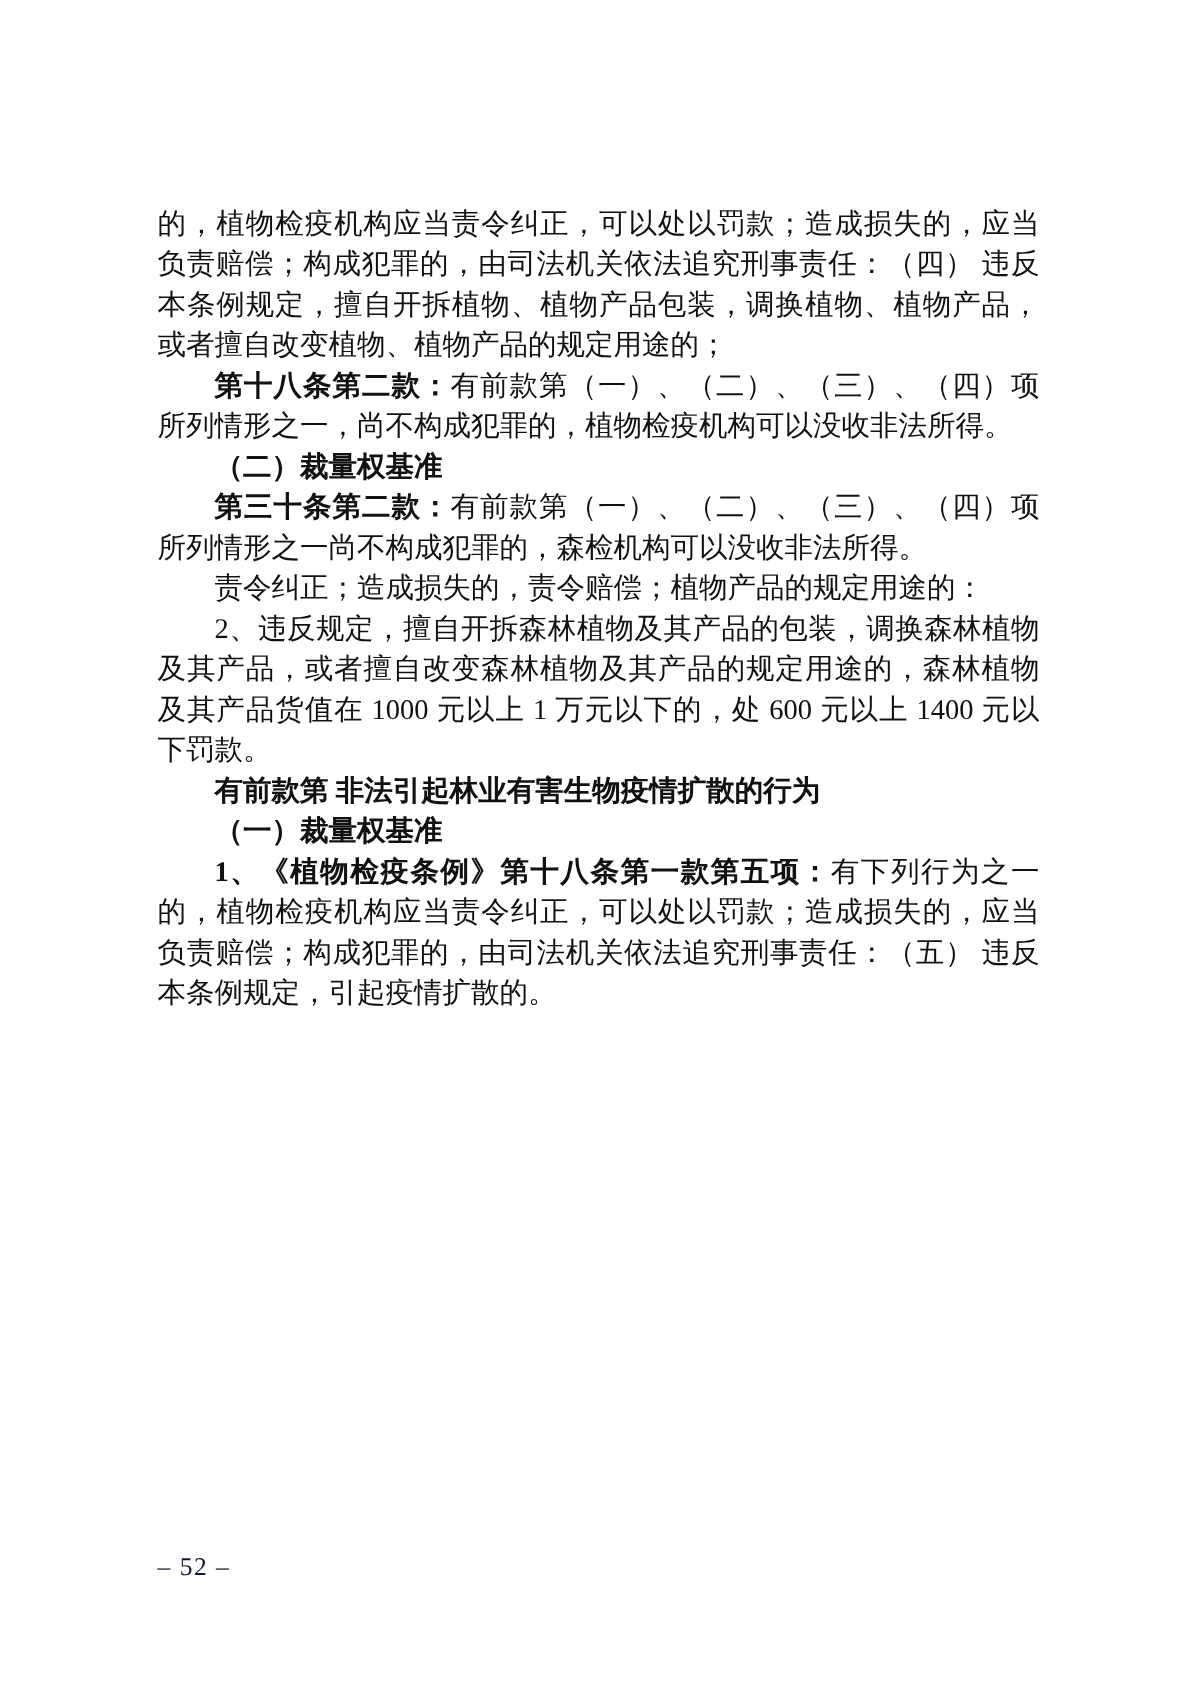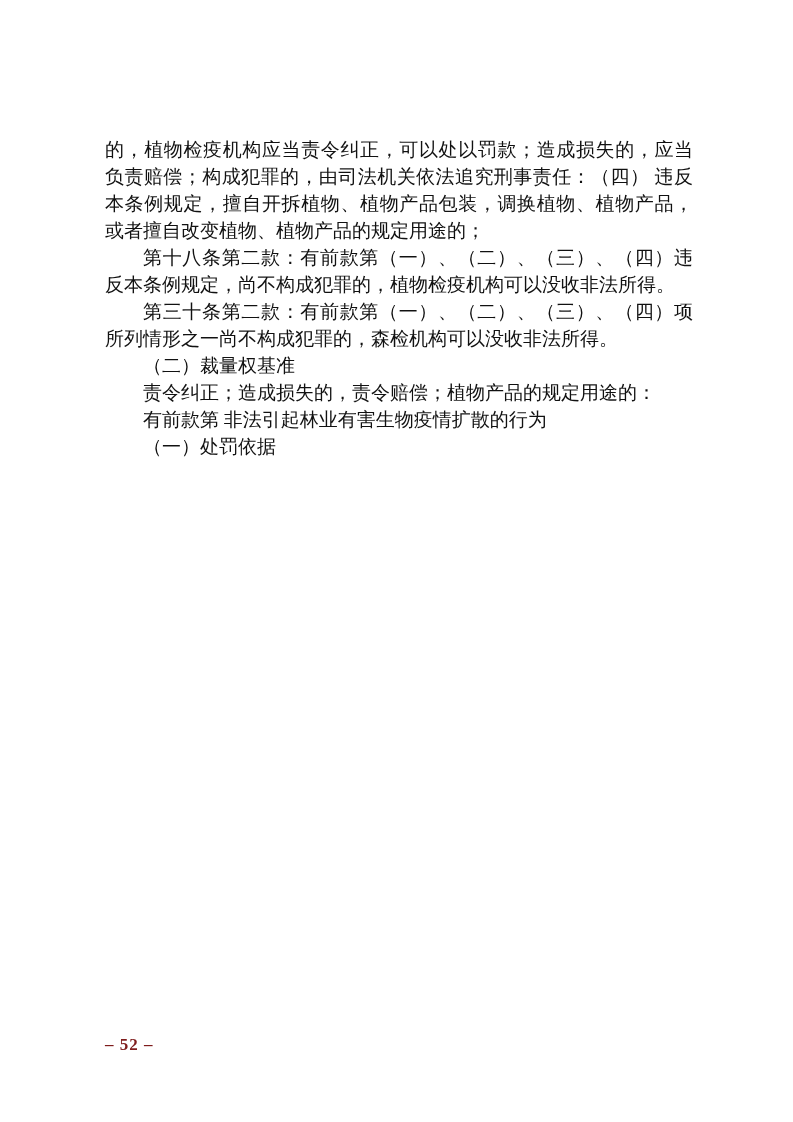--- a/index.html
+++ b/index.html
@@ -28,40 +28,41 @@
   }
   .content p {
     margin: 0;
     padding: 0;
     word-break: break-all;
   }
   .content p.indent {
     text-indent: 2em;
   }
   .bold {
-    font-weight: normal;
+    font-weight: bold;
   }
   .page-number {
     position: absolute;
     left: 105px;
     top: 1034px;
     font-size: 17px;
     line-height: 22px;
     letter-spacing: 1px;
-    color: #7f1d1d;
-    font-weight: bold;
+    color: #0f172a;
   }
 </style>
 </head>
 <body>
 
 <div class="page">
   <div class="content">
       <p class=""><span>的，植物检疫机构应当责令纠正，可以处以罚款；造成损失的，应当负责赔偿；构成犯罪的，由司法机关依法追究刑事责任：（四） 违反本条例规定，擅自开拆植物、植物产品包装，调换植物、植物产品，或者擅自改变植物、植物产品的规定用途的；</span></p>
-      <p class="indent"><span class="bold">第十八条第二款：</span><span>有前款第（一）、（二）、（三）、（四）违反本条例规定，尚不构成犯罪的，植物检疫机构可以没收非法所得。</span></p>
+      <p class="indent"><span class="bold">第十八条第二款：</span><span>有前款第（一）、（二）、（三）、（四）项所列情形之一，尚不构成犯罪的，植物检疫机构可以没收非法所得。</span></p>
+      <p class="indent"><span class="bold">（二）裁量权基准</span></p>
       <p class="indent"><span class="bold">第三十条第二款：</span><span>有前款第（一）、（二）、（三）、（四）项所列情形之一尚不构成犯罪的，森检机构可以没收非法所得。</span></p>
-      <p class="indent"><span class="bold">（二）裁量权基准</span></p>
       <p class="indent"><span>责令纠正；造成损失的，责令赔偿；植物产品的规定用途的：</span></p>
+      <p class="indent"><span>2、违反规定，擅自开拆森林植物及其产品的包装，调换森林植物及其产品，或者擅自改变森林植物及其产品的规定用途的，森林植物及其产品货值在 1000 元以上 1 万元以下的，处 600 元以上 1400 元以下罚款。</span></p>
       <p class="indent"><span class="bold">有前款第 非法引起林业有害生物疫情扩散的行为</span></p>
-      <p class="indent"><span class="bold">（一）处罚依据</span></p>
+      <p class="indent"><span class="bold">（一）裁量权基准</span></p>
+      <p class="indent"><span class="bold">1、《植物检疫条例》第十八条第一款第五项：</span><span>有下列行为之一的，植物检疫机构应当责令纠正，可以处以罚款；造成损失的，应当负责赔偿；构成犯罪的，由司法机关依法追究刑事责任：（五） 违反本条例规定，引起疫情扩散的。</span></p>
     </div>
   <div class="page-number">– 52 –</div>
 </div>
 
 </body></html>

